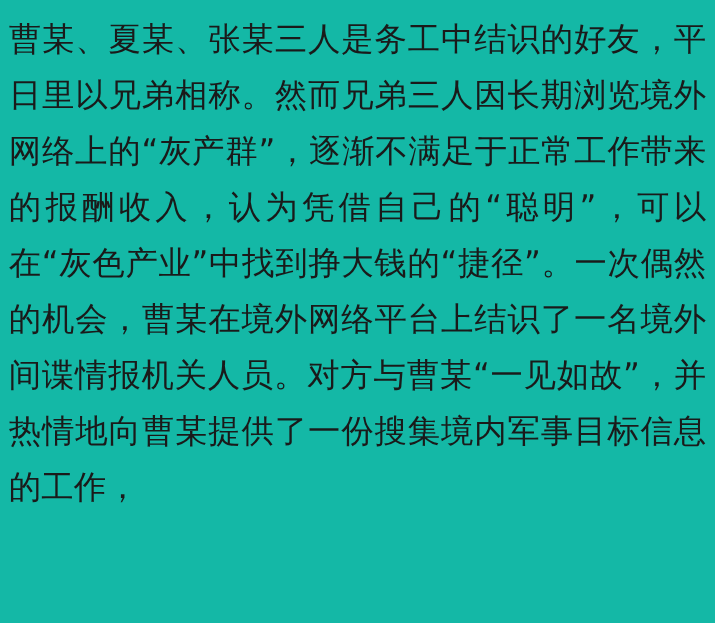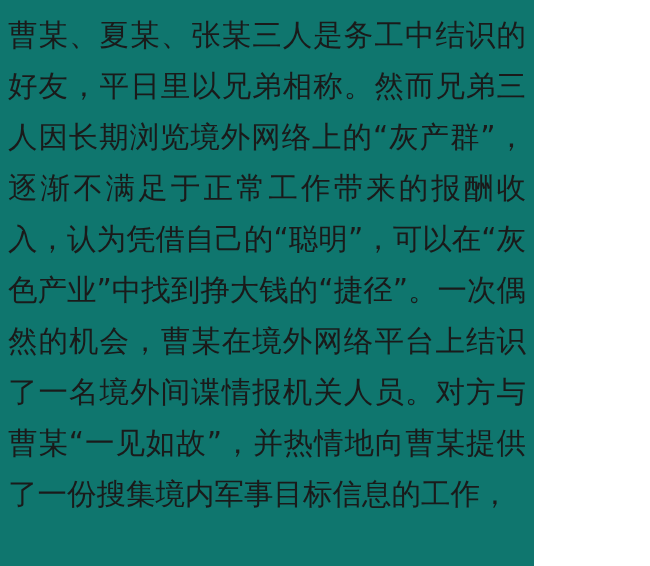--- a/index.html
+++ b/index.html
@@ -7,23 +7,23 @@
     padding: 0;
   }
   body {
     width: 650px;
     height: 566px;
     background: #ffffff;
     font-family: "DejaVu Sans", "Liberation Sans", sans-serif;
     overflow: hidden;
   }
   .page {
-    width: 534px;
+    width: 650px;
     height: 566px;
-    background: #0f766e;
+    background: #14b8a6;
     box-sizing: border-box;
     padding: 10px 8px 0 8px;
     display: block;
   }
   .article-body {
     font-size: 29.5px;
     line-height: 51px;
     color: #1a1a1a;
     letter-spacing: 0px;
     text-align: justify;

